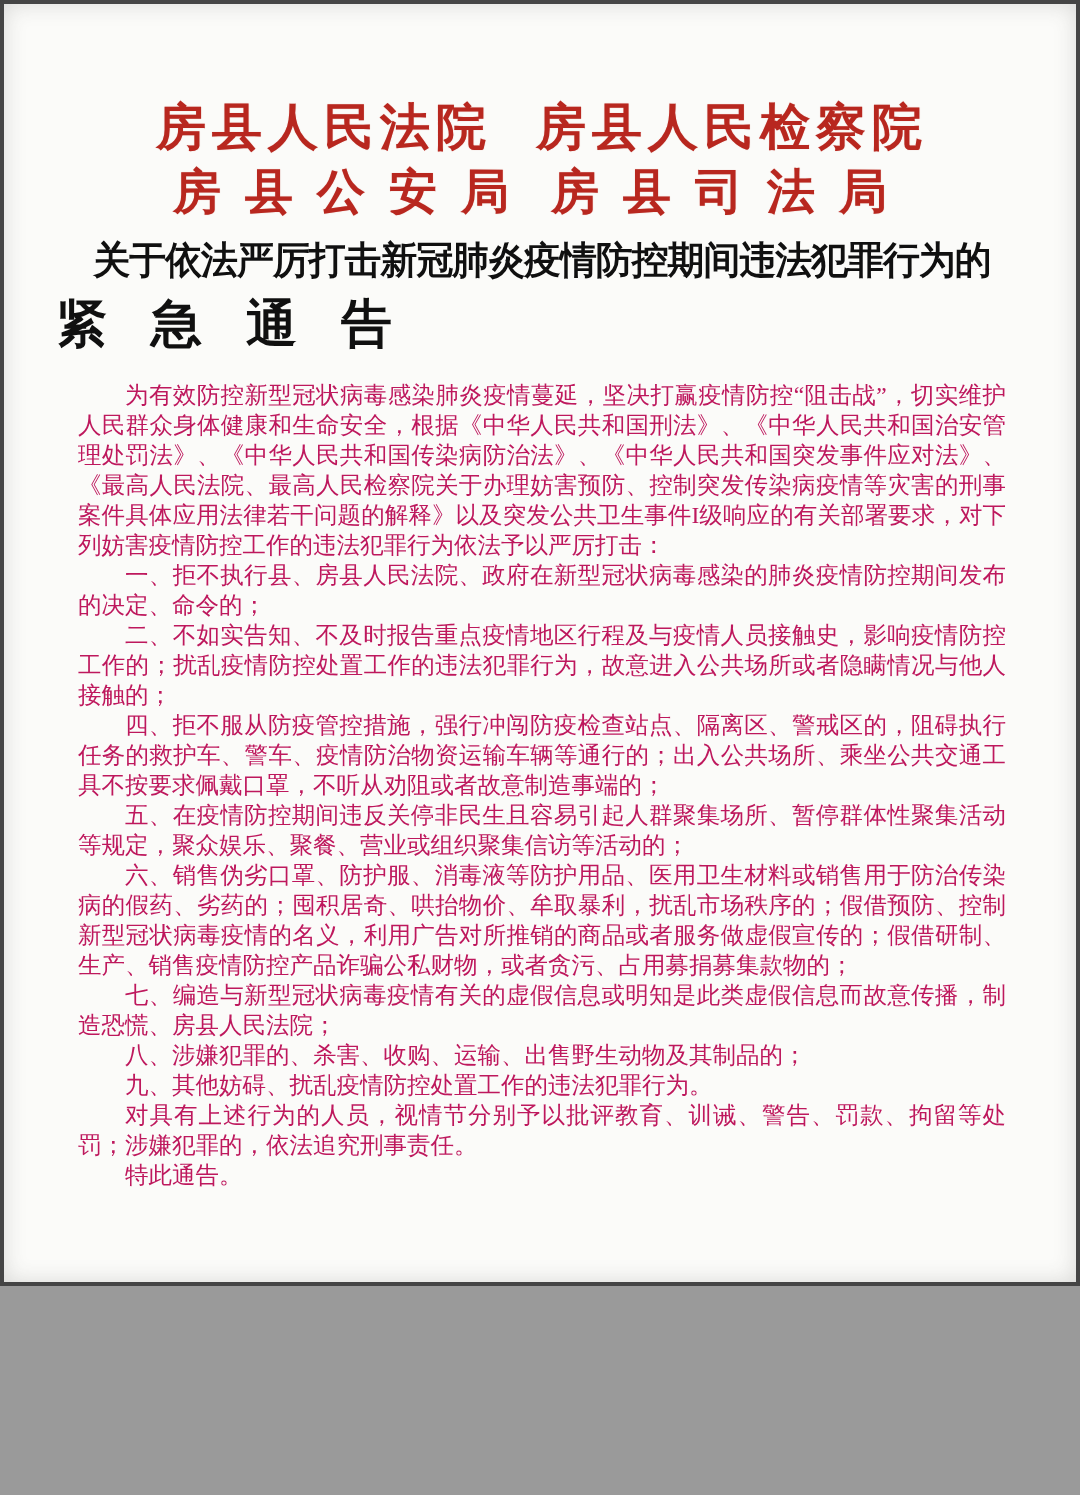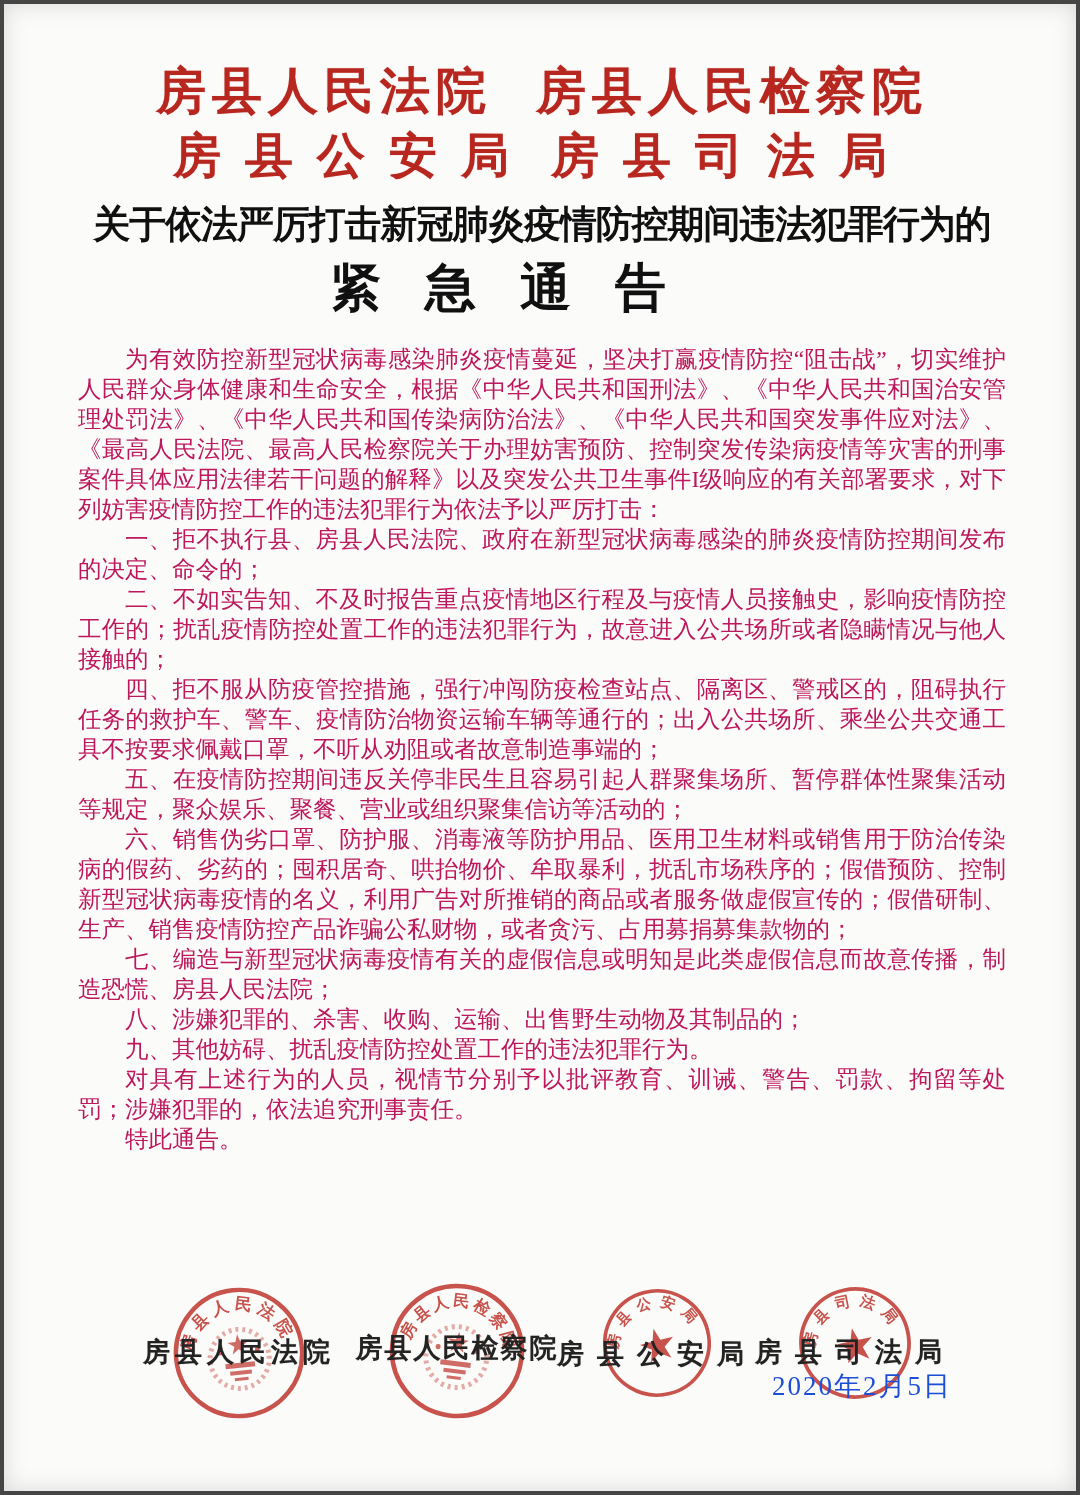--- a/index.html
+++ b/index.html
@@ -3,26 +3,26 @@
 <meta charset="utf-8">
 <style>
   html,body{margin:0;padding:0;}
   body{
     width:1080px;height:1495px;
     background:#9a9a9a;
     font-family:"Liberation Serif","DejaVu Serif",serif;
   }
   .sheet{
     position:relative;
-    width:1080px;height:1495px;
+    width:1080px;height:1286px;
     box-sizing:border-box;
     background:#fbfbf9;
     border:4px solid #454545;
     box-shadow:inset 0 0 22px rgba(60,60,60,.18);
-    padding:60px 70px 0 74px;
+    padding:96px 70px 0 74px;
     overflow:hidden;
   }
   
   .red-line{
     display:flex;justify-content:center;align-items:baseline;
     color:var(--header-red,#b8271f);
     font-weight:700;
     white-space:nowrap;
     text-shadow:0 0 1px rgba(184,39,31,.35);
   }
@@ -35,21 +35,20 @@
     font-weight:900;
     font-size:38px;
     letter-spacing:-1px;
     line-height:1.2;
     color:#101010;
     white-space:nowrap;
     transform:scaleX(.97);
   }
   .subtitle{
     margin:12px 0 0;
-    text-align:center;
     font-family:"Liberation Sans","DejaVu Sans",sans-serif;
     font-weight:900;
     font-size:51px;
     letter-spacing:44px;
     line-height:1.15;
     color:#101010;
     transform:translateX(-22px);
     white-space:nowrap;
   }
   

